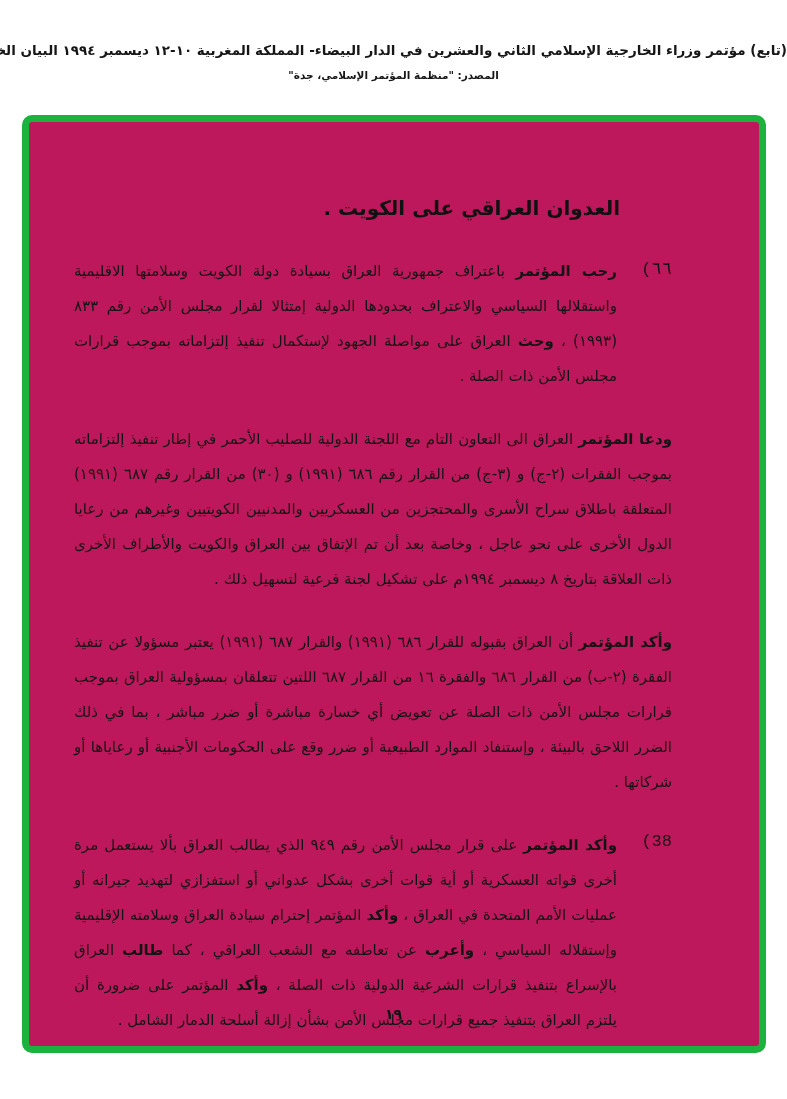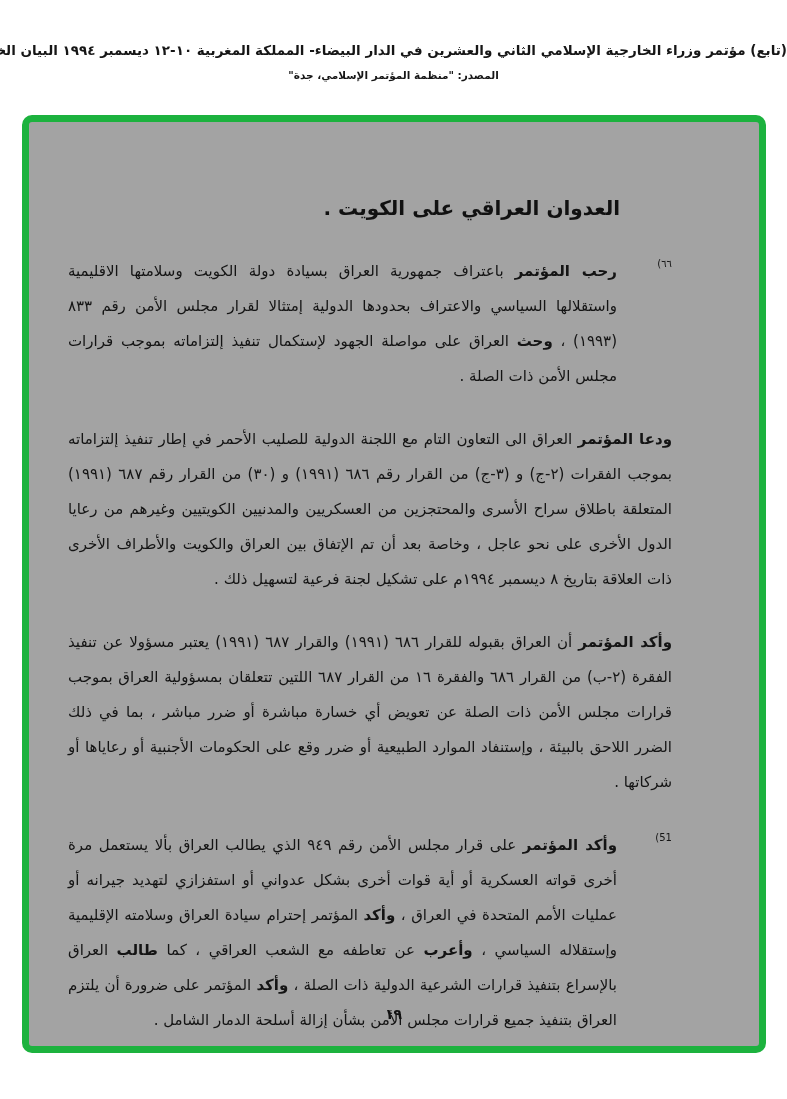--- a/index.html
+++ b/index.html
@@ -13,33 +13,33 @@
   }
   .doc-header .line1 {
     font-weight: bold; font-size: 13.5px; white-space: nowrap; letter-spacing: 0;
   }
   .doc-header .line2 {
     font-weight: bold; font-size: 10.5px; margin-top: 11px;
   }
   .doc-frame {
     position: absolute; left: 22px; top: 115px;
     box-sizing: border-box; width: 744px; height: 938px;
-    border: 7px solid #1cb23e; border-radius: 10px; background: #a3a3a3;
+    border: 7px solid #1cb23e; border-radius: 10px; background: #be185d; padding-left: 6px;
   }
   .doc-content {
     direction: rtl; padding: 74px 87px 0 39px;
   }
   .section-title {
     font-weight: bold; font-size: 20px; text-align: right;
     margin: 0 52px 34px 0; color: #111;
   }
   .item { display: flex; margin-bottom: 28px; }
   .item-num {
-    flex: 0 0 55px; width: 55px; font-size: 10px; padding-top: 4px;
-    text-align: right; color: #141414;
+    flex: 0 0 55px; width: 55px; font-size: 17px; padding-top: 4px;
+    text-align: right; color: #141414; font-family: Liberation Mono, monospace;
   }
   .item-num .num-text { direction: ltr; unicode-bidi: isolate; }
   .item-body {
     flex: 1 1 auto; font-size: 15px; line-height: 35px;
     text-align: justify; color: #141414;
   }
   .item-body b { font-weight: bold; }
   .page-number {
     position: absolute; top: 1006px; left: 0; width: 787px;
     text-align: center; font-weight: bold; font-size: 14px; color: #111;
@@ -67,20 +67,20 @@
     <div class="item">
       <div class="item-body"><b>ودعا المؤتمر</b><span> العراق الى التعاون التام مع اللجنة الدولية للصليب الأحمر في إطار تنفيذ إلتزاماته بموجب الفقرات (٢-ج) و (٣-ج) من القرار رقم ٦٨٦ (١٩٩١) و (٣٠) من القرار رقم ٦٨٧ (١٩٩١) المتعلقة باطلاق سراح الأسرى والمحتجزين من العسكريين والمدنيين الكويتيين وغيرهم من رعايا الدول الأخرى على نحو عاجل ، وخاصة بعد أن تم الإتفاق بين العراق والكويت والأطراف الأخرى ذات العلاقة بتاريخ ٨ ديسمبر ١٩٩٤م على تشكيل لجنة فرعية لتسهيل ذلك .</span></div>
     </div>
 
     <div class="item">
       <div class="item-body"><b>وأكد المؤتمر</b><span> أن العراق بقبوله للقرار ٦٨٦ (١٩٩١) والقرار ٦٨٧ (١٩٩١) يعتبر مسؤولا عن تنفيذ الفقرة (٢-ب) من القرار ٦٨٦ والفقرة ١٦ من القرار ٦٨٧ اللتين تتعلقان بمسؤولية العراق بموجب قرارات مجلس الأمن ذات الصلة عن تعويض أي خسارة مباشرة أو ضرر مباشر ، بما في ذلك الضرر اللاحق بالبيئة ، وإستنفاد الموارد الطبيعية أو ضرر وقع على الحكومات الأجنبية أو رعاياها أو شركاتها .</span></div>
     </div>
 
     <div class="item">
       <div class="item-num">
-        <span class="num-text">(51</span>
+        <span class="num-text">(38</span>
       </div>
       <div class="item-body"><b>وأكد المؤتمر</b><span> على قرار مجلس الأمن رقم ٩٤٩ الذي يطالب العراق بألا يستعمل مرة أخرى قواته العسكرية أو أية قوات أخرى بشكل عدواني أو استفزازي لتهديد جيرانه أو عمليات الأمم المتحدة في العراق ، </span><b>وأكد</b><span> المؤتمر إحترام سيادة العراق وسلامته الإقليمية وإستقلاله السياسي ، </span><b>وأعرب</b><span> عن تعاطفه مع الشعب العراقي ، كما </span><b>طالب</b><span> العراق بالإسراع بتنفيذ قرارات الشرعية الدولية ذات الصلة ، </span><b>وأكد</b><span> المؤتمر على ضرورة أن يلتزم العراق بتنفيذ جميع قرارات مجلس الأمن بشأن إزالة أسلحة الدمار الشامل .</span></div>
     </div>
   </div>
 </div>
 
 <div class="page-number">١٩</div>
 
 </body></html>

